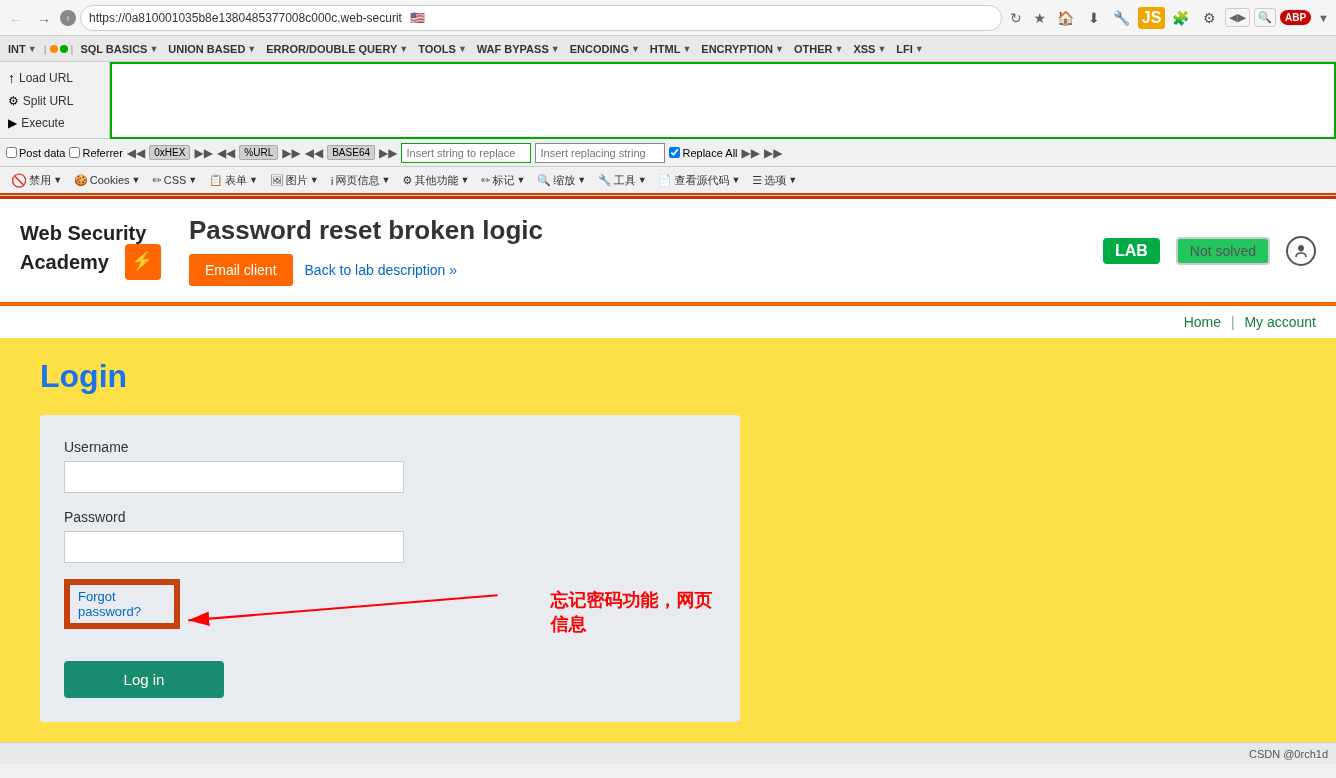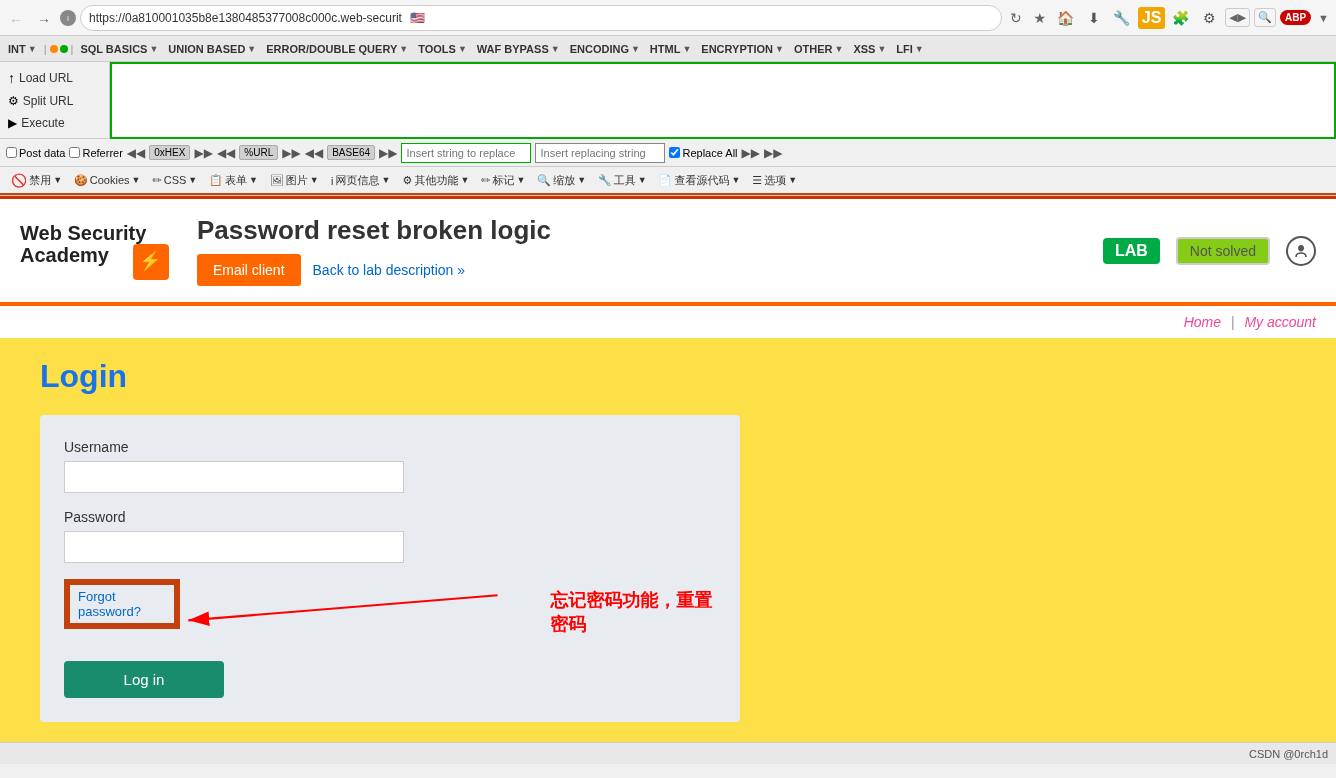--- a/index.html
+++ b/index.html
@@ -54,50 +54,50 @@
 
     
     .page-content { background: white; min-height: 500px; }
 
     
     .site-header { padding: 16px 20px; display: flex; align-items: center; justify-content: space-between; border-bottom: none; }
     .logo-area { display: flex; align-items: center; gap: 12px; }
     .logo-icon { width: 36px; height: 36px; background: #ff6600; display: inline-flex; align-items: center; justify-content: center; color: white; font-size: 18px; font-weight: bold; border-radius: 4px; margin-left: 4px; }
     .header-right { display: flex; align-items: center; gap: 16px; }
     .lab-badge { background: #00aa44; color: white; font-size: 16px; font-weight: bold; padding: 4px 12px; border-radius: 4px; }
-    .not-solved { background: #84cc16; border: 2px solid #ccc; padding: 4px 12px; font-size: 14px; color: #555; border-radius: 4px; }
+    .not-solved { background: #22c55e; border: 2px solid #ccc; padding: 4px 12px; font-size: 14px; color: #555; border-radius: 4px; }
     .header-icon-btn { width: 30px; height: 30px; border: 2px solid #555; border-radius: 50%; display: flex; align-items: center; justify-content: center; cursor: pointer; }
     .lab-title { font-size: 26px; font-weight: bold; color: #333; margin-bottom: 8px; }
     .lab-actions { display: flex; align-items: center; gap: 12px; }
     .email-client-btn { background: #ff6600; color: white; border: none; padding: 8px 16px; font-size: 14px; cursor: pointer; border-radius: 3px; }
     .back-link { color: #0066cc; font-size: 14px; text-decoration: none; cursor: pointer; }
 
     
     .nav-links { text-align: right; padding: 8px 20px; background: white; color: #333; font-size: 14px; }
-    .nav-link { color: #ec4899; text-decoration: none; cursor: pointer; font-style: italic; }
+    .nav-link { color: #15803d; text-decoration: none; cursor: pointer; }
     .nav-sep { color: #999; margin: 0 6px; }
 
     
     .main-content { padding: 20px 40px; background: #fde047; }
     .login-title { font-size: 32px; font-weight: bold; color: #1a73e8; margin-bottom: 20px; }
     .login-form-area { background: #e8ecf0; padding: 24px; width: 700px; border-radius: 4px; }
     .form-group { margin-bottom: 16px; }
     .form-label { display: block; font-size: 14px; color: #333; margin-bottom: 6px; }
     .form-input { width: 340px; height: 32px; border: 1px solid #ccc; background: white; padding: 4px 8px; font-size: 13px; outline: none; }
     .forgot-link { display: inline-block; color: #0066cc; font-size: 13px; text-decoration: none; cursor: pointer; border: 6px solid #c2410c; padding: 4px 8px; margin-bottom: 16px; }
     .login-btn { background: #1a8c6e; color: white; border: none; padding: 10px 24px; font-size: 15px; cursor: pointer; border-radius: 4px; width: 160px; }
     .annotation-text { color: red; font-size: 18px; font-weight: bold; margin-left: 20px; font-family: "Microsoft YaHei", sans-serif; }
 
     
     .status-bar { background: #e8e8e8; height: 22px; display: flex; align-items: center; justify-content: flex-end; padding: 0 8px; font-size: 11px; color: #555; border-top: 1px solid #ccc; }
 
     .logo-wrapper { display: flex; align-items: flex-end; }
     .logo-texts { line-height: 1.1; }
     .logo-texts .line1 { font-size: 20px; font-weight: bold; color: #222; }
-    .logo-texts .line2 { font-size: 20px; font-weight: bold; color: #222; display: flex; align-items: flex-start; gap: 20px; }
+    .logo-texts .line2 { font-size: 20px; font-weight: bold; color: #222; display: flex; align-items: center; gap: 12px; }
   </style>
 </head>
 <body>
 
 <div class="browser-chrome">
 
   <div class="nav-bar">
     <button class="nav-btn disabled">←</button>
     <button class="nav-btn">→</button>
     <div class="security-icon">
@@ -326,21 +326,21 @@
 
         <div style="position:relative; display:flex; align-items:center;">
           <svg width="420" height="60" viewBox="0 0 420 60">
             <defs>
               <marker id="arrowhead" markerWidth="10" markerHeight="7" refX="10" refY="3.5" orient="auto">
                 <polygon points="0 0, 10 3.5, 0 7" fill="red"></polygon>
               </marker>
             </defs>
             <line x1="380" y1="10" x2="10" y2="40" stroke="red" stroke-width="2.5" marker-end="url(#arrowhead)"></line>
           </svg>
-          <span class="annotation-text">忘记密码功能，重置密码</span>
+          <span class="annotation-text">忘记密码功能，网页信息</span>
         </div>
       </div>
 
       <button class="login-btn">Log in</button>
     </div>
   </div>
 </div>
 
 <div class="status-bar">
   <span>CSDN @0rch1d</span>

